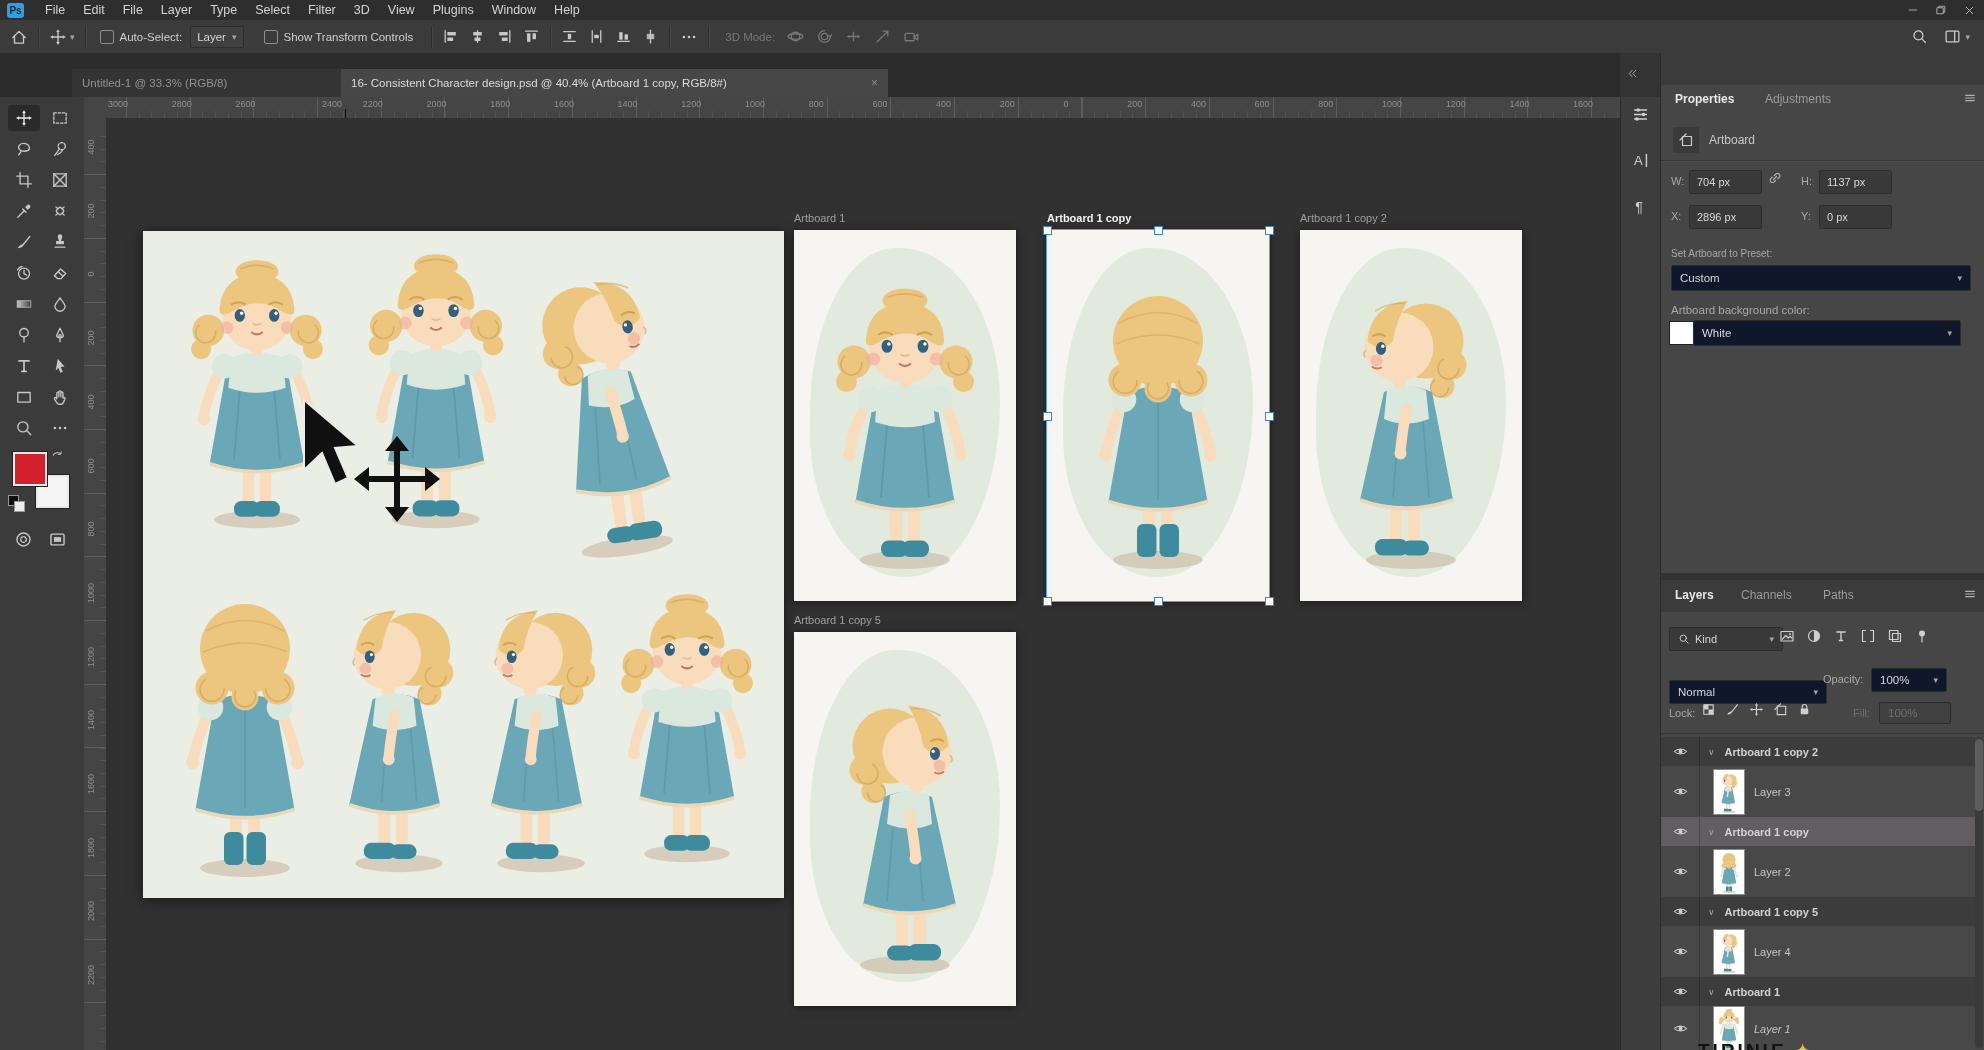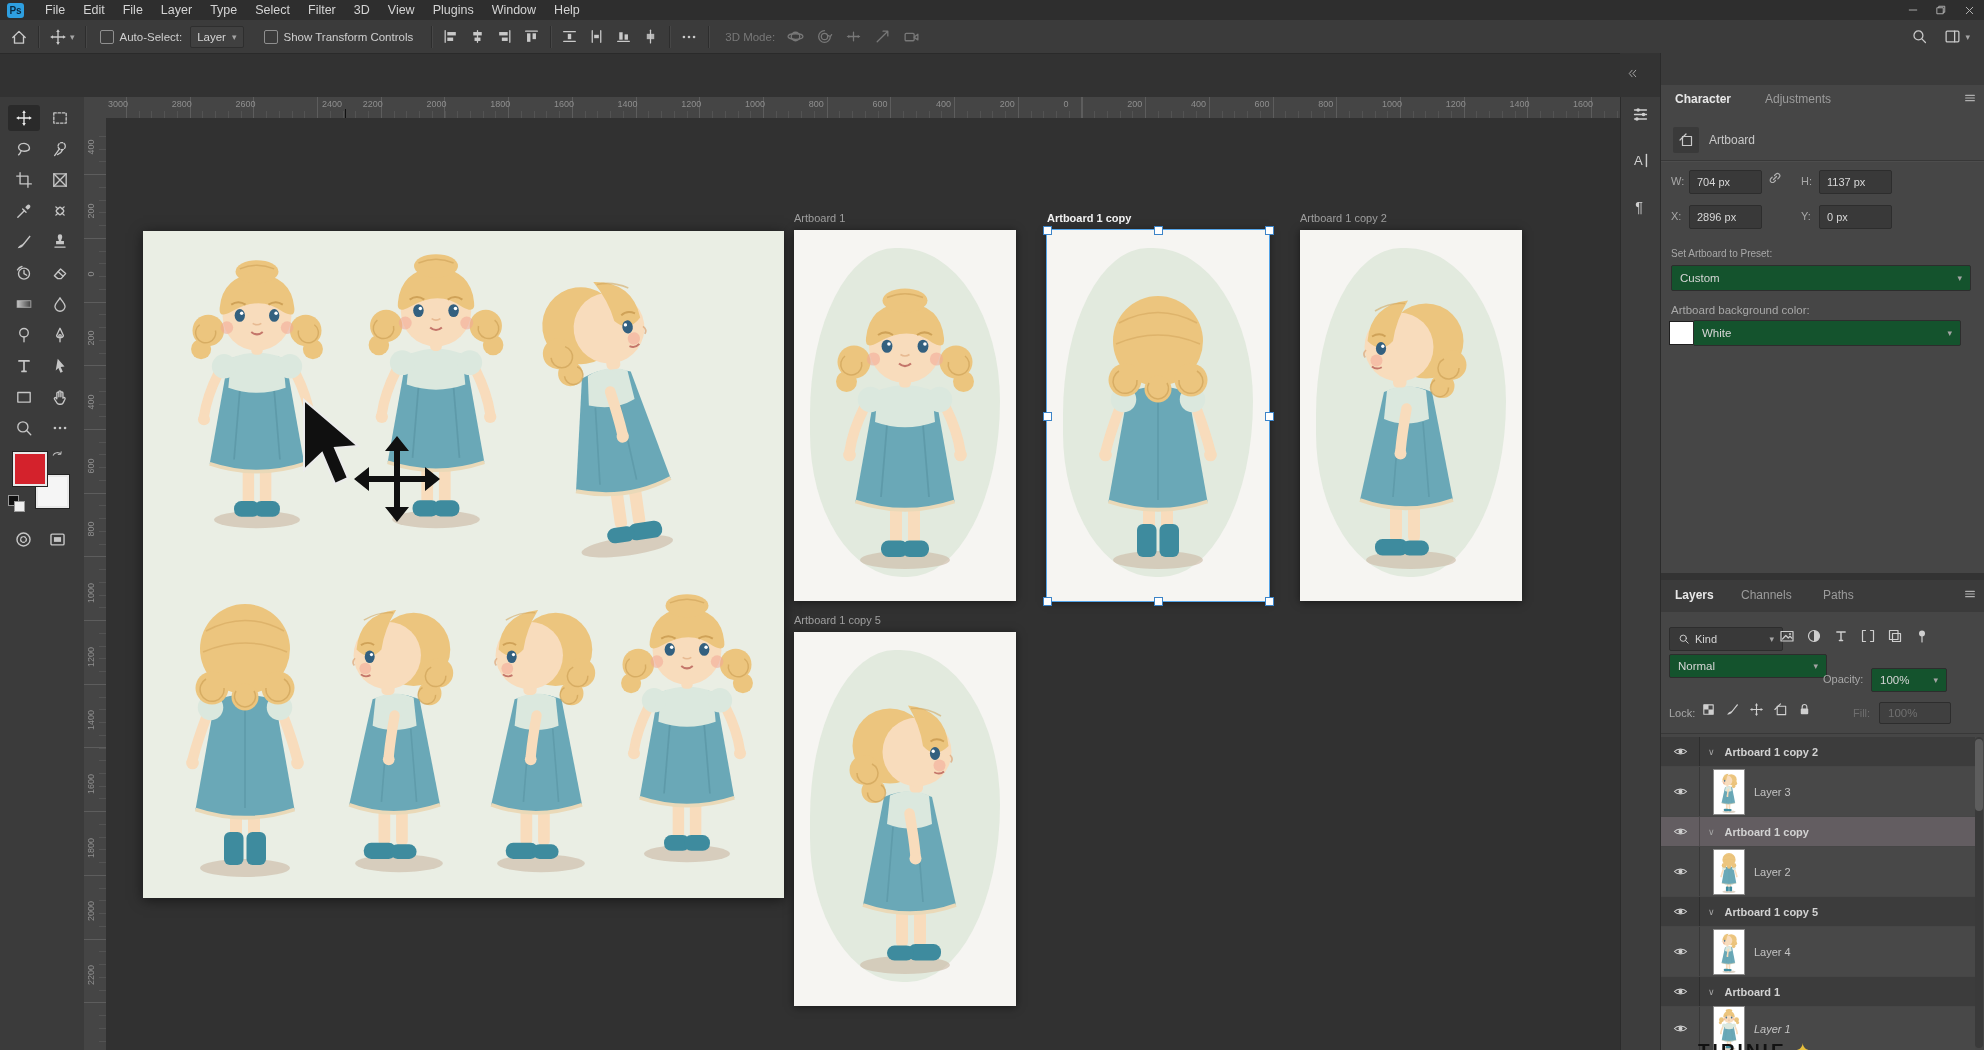--- a/index.html
+++ b/index.html
@@ -60,21 +60,21 @@
   .handle{position:absolute;width:7px;height:7px;background:#fff;border:1px solid #3c84c8;}
   
   #collapsed-strip{position:absolute;left:1620px;top:97px;width:40px;height:953px;background:#3d3d3d;border-left:1px solid #2b2b2b;}
   .strip-ic{position:absolute;left:10px;color:#cfcfcf;}
   #dock{position:absolute;left:1660px;top:53px;width:324px;height:997px;background:#464646;border-left:1px solid #2b2b2b;}
   .ptab{position:absolute;font-size:12px;}
   .ptab.active{color:#e8e8e8;font-weight:bold;}
   .ptab.inactive{color:#9c9c9c;}
   .fld-label{position:absolute;font-size:11px;color:#a8a8a8;}
   .fld{position:absolute;height:22px;background:#393939;border:1px solid #2d2d2d;border-radius:2px;font-size:11px;color:#d8d8d8;display:flex;align-items:center;padding-left:7px;}
-  .dd{position:absolute;background:#14532d;border:1px solid #2d2d2d;border-radius:2px;font-size:11.5px;color:#d6d6d6;display:flex;align-items:center;padding:0 8px;justify-content:space-between;}
+  .dd{position:absolute;background:#0f172a;border:1px solid #2d2d2d;border-radius:2px;font-size:11.5px;color:#d6d6d6;display:flex;align-items:center;padding:0 8px;justify-content:space-between;}
   .divider{position:absolute;left:0;width:324px;height:1px;background:#383838;box-shadow:0 1px 0 rgba(255,255,255,.04);}
   .lrow{position:absolute;left:0;width:314px;display:flex;align-items:center;}
   .lrow .eyecol{width:38px;align-self:stretch;display:flex;align-items:center;justify-content:center;border-right:1px solid rgba(0,0,0,.22);}
   .lrow.group{background:#3c3c3c;}
   .lrow.layer{background:#484848;}
   .lrow.selected{background:#635d61;}
   .lname{font-size:11px;color:#c3c3c3;margin-left:10px;white-space:nowrap;}
   .lname.g{font-weight:bold;color:#d2d2d2;}
   .thumb{width:30px;height:44px;background:#ffffff;outline:1px solid #8a8a8a;margin-left:14px;position:relative;overflow:hidden;}
   .thumb svg{width:100%;height:100%;display:block;}
@@ -226,20 +226,32 @@
       </span>
     <span id="ob-workspace" class="row">
         <svg class="ic" width="17" height="17" viewBox="0 0 16 16" fill="none" stroke="currentColor" stroke-width="1.2" stroke-linecap="round" stroke-linejoin="round">
           <rect x="2" y="3" width="12" height="10" rx="1"></rect>
           <path d="M10,3 V13"></path>
         </svg>
         <span class="chev" style="margin-left:4px">▾</span>
       </span>
   </div>
 
+  <div id="tabstrip">
+      <div id="tabs">
+        <div class="doctab inactive" style="left: 72px; width: 268px;">
+          <span style="overflow:hidden;text-overflow:ellipsis;flex:1">Untitled-1 @ 33.3% (RGB/8)</span>
+          <span class="x">×</span>
+        </div>
+        <div class="doctab active" style="left: 341px; width: 527px;">
+          <span style="overflow:hidden;text-overflow:ellipsis;flex:1">16- Consistent Character design.psd @ 40.4% (Artboard 1 copy, RGB/8#)</span>
+          <span class="x">×</span>
+        </div>
+      </div>
+    </div>
   <div id="dockheader">
     <span class="abs" style="left:6px;top:14px;color:#a8a8a8" id="dh-left">
         <svg class="ic" width="13" height="13" viewBox="0 0 16 16" fill="none" stroke="currentColor" stroke-width="1.2" stroke-linecap="round" stroke-linejoin="round">
           <path d="M7.5,4 4,8 7.5,12 M12,4 8.5,8 12,12"></path>
         </svg>
       </span>
     <span class="abs" style="right:8px;top:14px;color:#a8a8a8" id="dh-right">
         <svg class="ic" width="13" height="13" viewBox="0 0 16 16" fill="none" stroke="currentColor" stroke-width="1.2" stroke-linecap="round" stroke-linejoin="round">
           <path d="M8.5,4 12,8 8.5,12 M4,4 7.5,8 4,12"></path>
         </svg>
@@ -864,21 +876,21 @@
         <svg class="ic" width="19" height="19" viewBox="0 0 16 16" fill="none" stroke="currentColor" stroke-width="1.2" stroke-linecap="round" stroke-linejoin="round">
           <text x="3.5" y="12.5" font-size="12" fill="currentColor" stroke="none" font-family="inherit">¶</text>
         </svg>
       </span>
     </div>
 
   <div id="dock">
 
     <div class="abs" style="left:0;top:0;width:324px;height:32px;background:#3b3b3b"></div>
     <div class="abs" style="left:0;top:32px;width:110px;height:30px;background:#464646"></div>
-    <span class="ptab active" style="left:14px;top:39px">Character</span>
+    <span class="ptab active" style="left:14px;top:39px">Properties</span>
     <span class="ptab inactive" style="left:104px;top:39px">Adjustments</span>
     <span class="abs" style="right:8px;top:38px;color:#b0b0b0" id="pp-menu">
         <svg class="ic" width="14" height="14" viewBox="0 0 16 16" fill="none" stroke="currentColor" stroke-width="1.2" stroke-linecap="round" stroke-linejoin="round">
           <path d="M3,5 H13 M3,8 H13 M3,11 H13"></path>
         </svg>
       </span>
 
     <div class="abs" style="left:12px;top:74px;width:26px;height:26px;background:#3a3a3a;border-radius:2px;display:flex;align-items:center;justify-content:center;color:#c9c9c9" id="pp-abic">
         <svg class="ic" width="16" height="16" viewBox="0 0 16 16" fill="none" stroke="currentColor" stroke-width="1.2" stroke-linecap="round" stroke-linejoin="round">
           <rect x="4.5" y="4.5" width="9" height="9"></rect>
@@ -960,21 +972,21 @@
         <svg class="ic" width="16" height="16" viewBox="0 0 16 16" fill="none" stroke="currentColor" stroke-width="1.2" stroke-linecap="round" stroke-linejoin="round">
           <rect x="2.5" y="2.5" width="8.5" height="9"></rect>
           <rect x="5.5" y="5.5" width="8" height="8"></rect>
         </svg>
         <svg class="ic" width="16" height="16" viewBox="0 0 16 16" fill="none" stroke="currentColor" stroke-width="1.2" stroke-linecap="round" stroke-linejoin="round">
           <circle cx="8" cy="5.5" r="3" fill="currentColor" stroke="none"></circle>
           <path d="M8,8.5 V14"></path>
         </svg>
       </span>
 
-    <div class="dd" style="left:8px;top:601px;width:140px;height:22px">
+    <div class="dd" style="left:8px;top:627px;width:140px;height:22px">
       <span>Normal</span>
       <span class="chev">▾</span>
     </div>
     <span class="fld-label" style="left:162px;top:620px">Opacity:</span>
     <div class="dd" style="left:210px;top:615px;width:58px;height:22px">
       <span>100%</span>
       <span class="chev">▾</span>
     </div>
 
     <span class="fld-label" style="left:8px;top:654px">Lock:</span>

